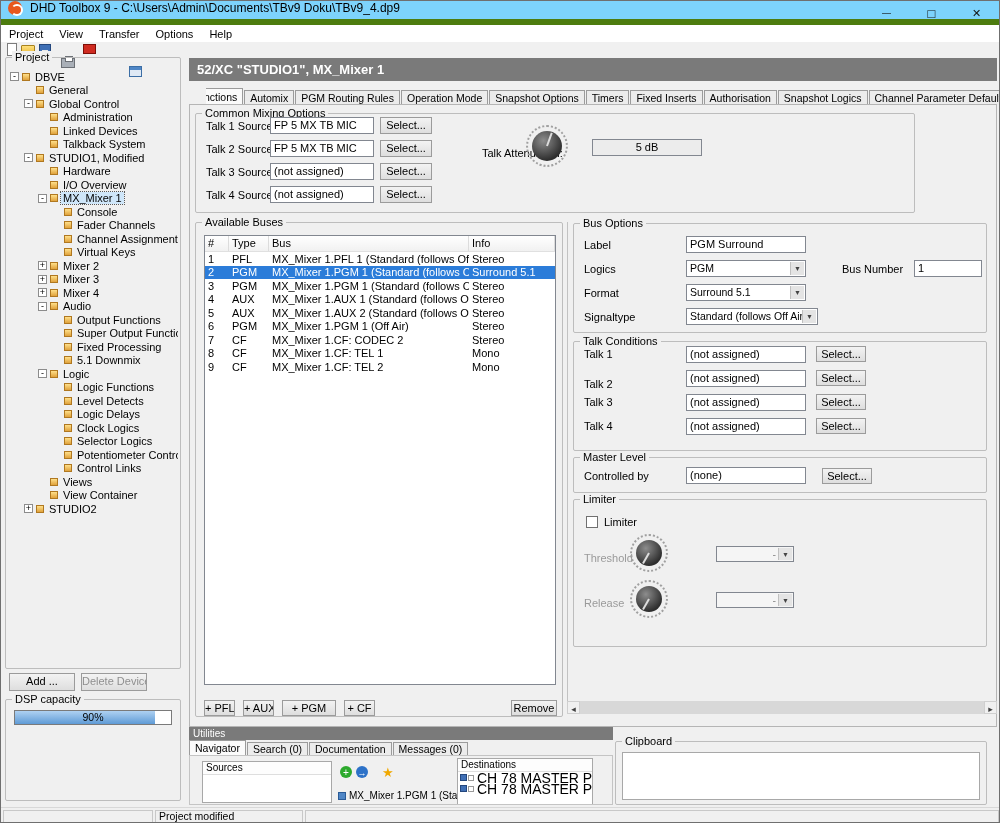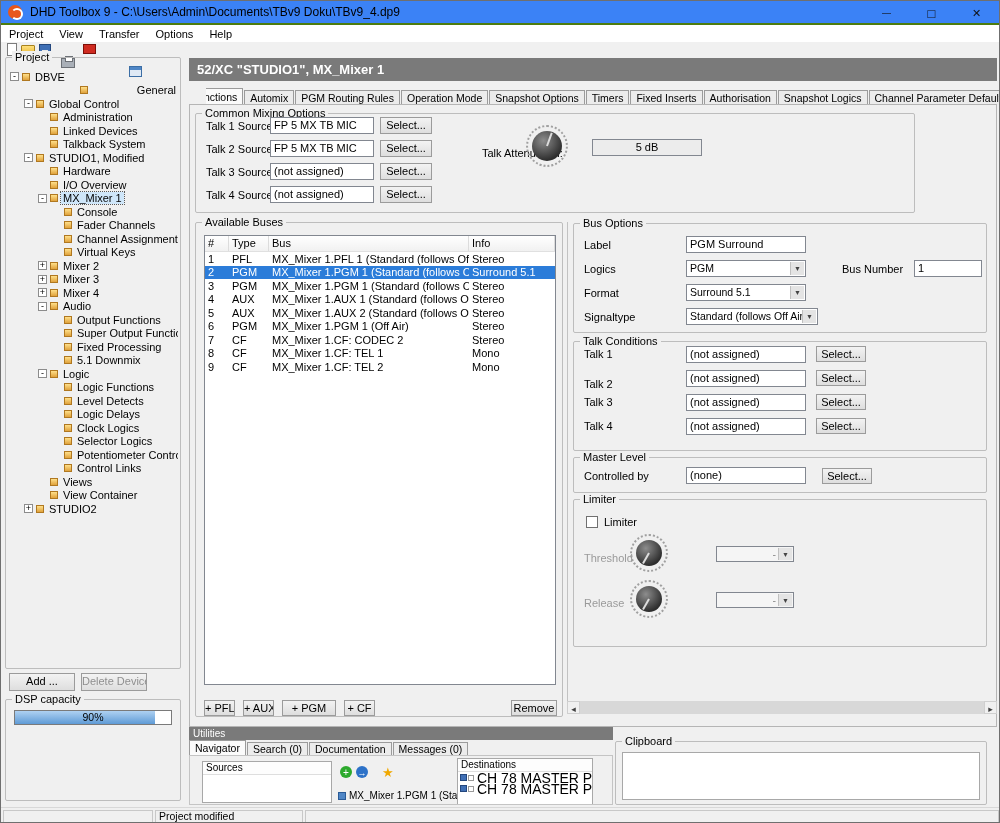--- a/index.html
+++ b/index.html
@@ -2,22 +2,22 @@
 <html><head>
 <meta charset="utf-8">
 <style>
   html,body{margin:0;padding:0;background:#d0d0d0;}
   *{box-sizing:border-box;}
   .app{position:relative;width:1000px;height:823px;background:#f0f0f0;
        font-family:"Liberation Sans",sans-serif;font-size:11px;color:#000;
        border:1px solid #6f6f6f;overflow:hidden;cursor:default;}
 
   
-  .titlebar{position:absolute;left:0;top:0;width:100%;height:24px;background:#3b82f6;
-            border-bottom:2px solid #4d7c0f;display:flex;align-items:center;}
+  .titlebar{position:absolute;left:0;top:0;width:100%;height:24px;background:#7dd3fc;
+            border-bottom:6px solid #4d7c0f;display:flex;align-items:flex-start;}
   .app-icon{width:14px;height:14px;border-radius:50%;background:#e8571d;margin:0 8px 0 7px;position:relative;flex:none;}
   .app-icon::after{content:"";position:absolute;left:3px;top:3px;width:8px;height:8px;border-radius:50%;
             border:2px solid #fff;border-left-color:transparent;}
   .title-text{font-size:12px;white-space:nowrap;}
   .win-controls{margin-left:auto;display:flex;height:100%;}
   .win-btn{width:45px;height:24px;display:flex;align-items:center;justify-content:center;font-size:11px;color:#111;}
   .ic-min::after{content:"—";font-size:9px;}
   .ic-max::after{content:"□";font-size:13px;}
   .ic-close::after{content:"✕";font-size:11px;}
 
@@ -173,21 +173,21 @@
   <div class="grp" style="left:4px;top:56px;width:176px;height:612px;">
     <div class="gt">Project</div>
     <div class="tree" style="left:2px;top:12px;width:170px;height:596px;">
 
         <div class="trow has-exp" style="padding-left: 2px;">
           <span class="te">-</span>
           <span class="ti"></span>
           <span class="tlabel">DBVE</span>
         </div>
 
-        <div class="trow" style="padding-left: 16px; justify-content: space-between;">
+        <div class="trow" style="padding-left: 16px;">
           <span class="te"></span>
           <span class="ti"></span>
           <span class="tlabel">General</span>
         </div>
 
         <div class="trow has-exp" style="padding-left: 16px;">
           <span class="te">-</span>
           <span class="ti"></span>
           <span class="tlabel">Global Control</span>
         </div>

